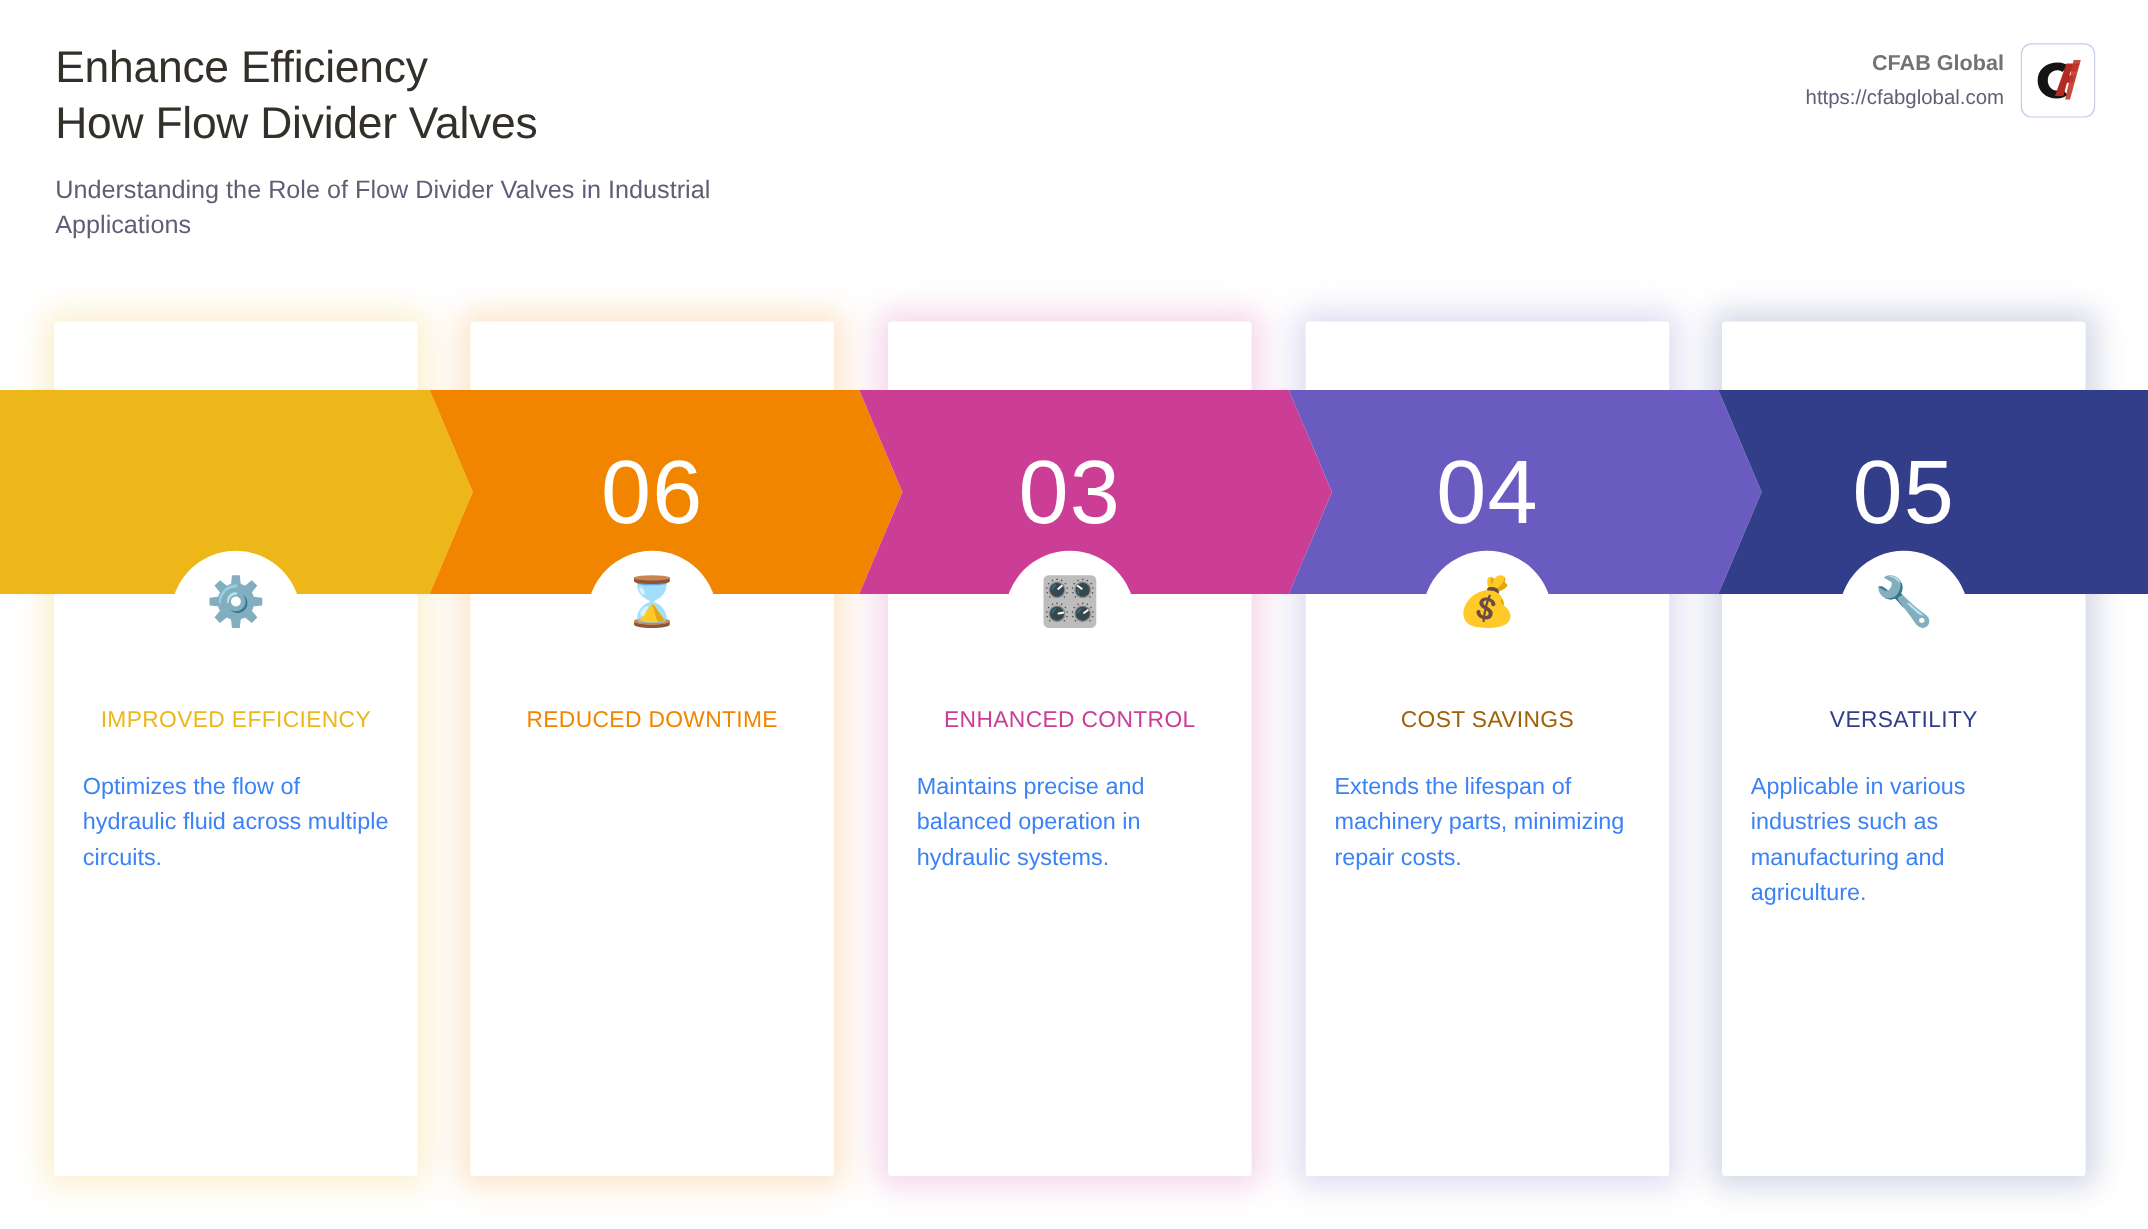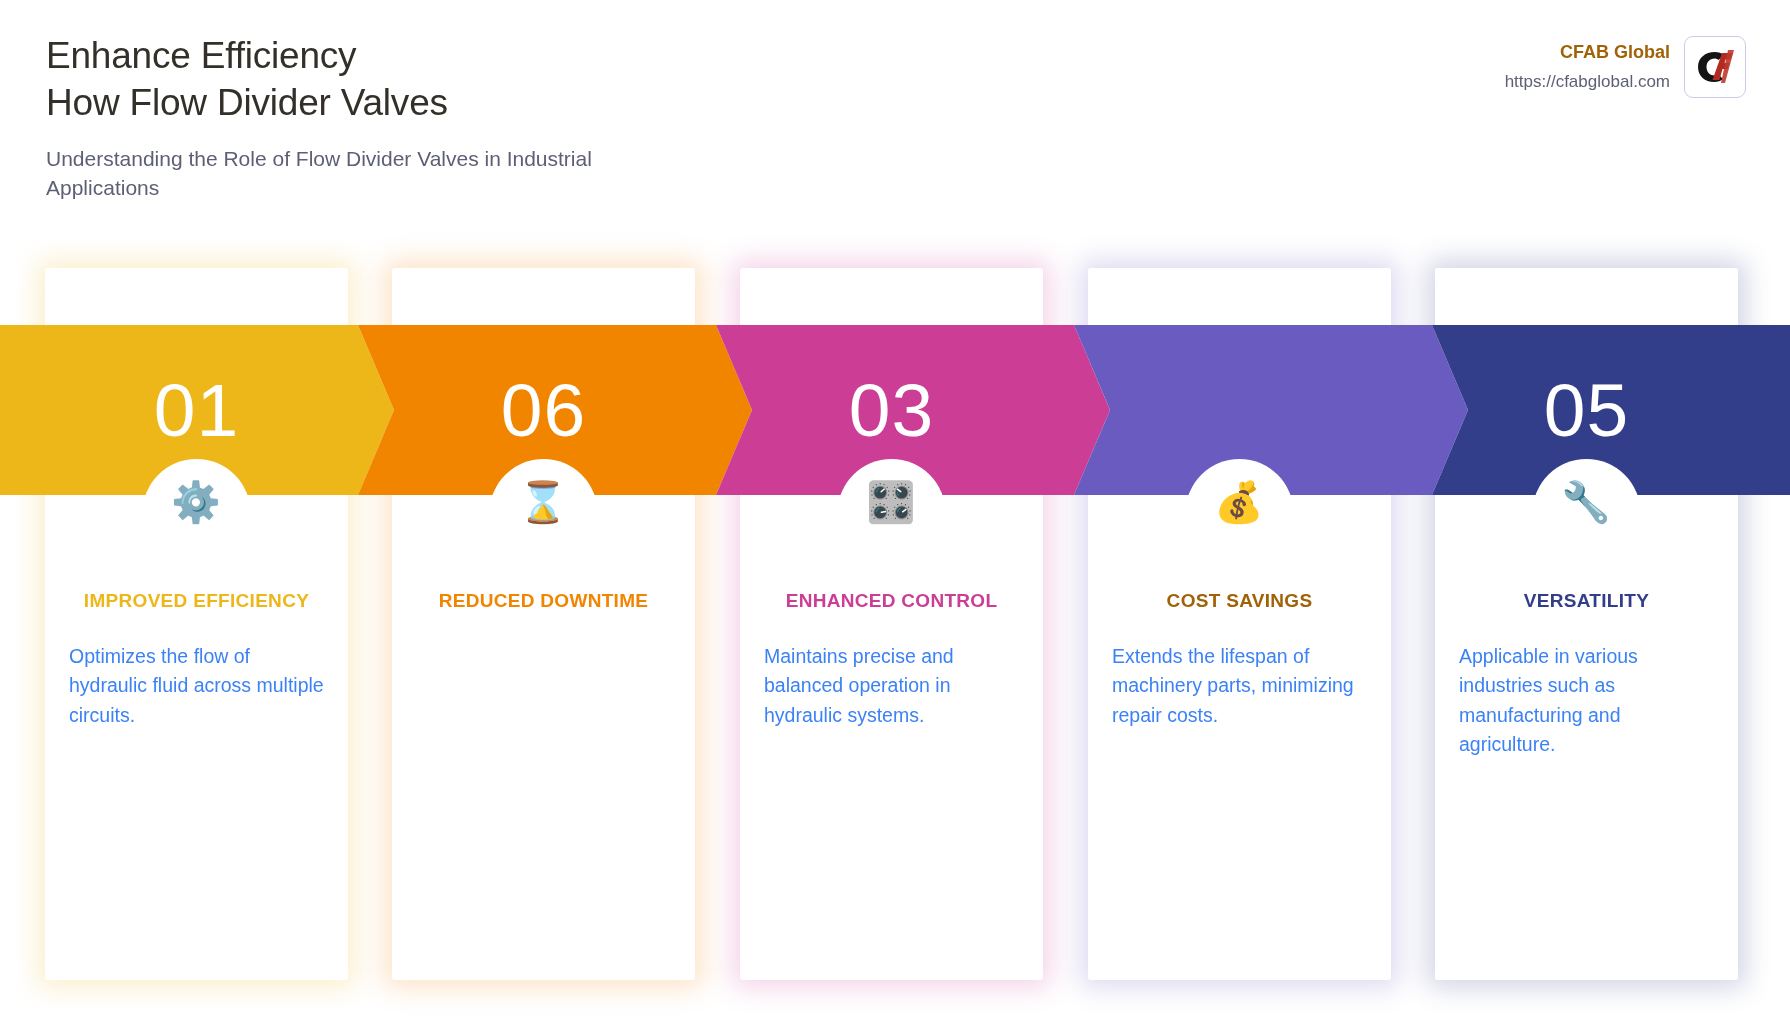--- a/index.html
+++ b/index.html
@@ -62,21 +62,21 @@
   }
 
   .brand-text {
     text-align: right;
     line-height: 1.5;
   }
 
   .brand-name {
     font-size: 18px;
     font-weight: bold;
-    color: #a16207;
+    color: #737373;
     display: block;
   }
 
   .brand-url {
     font-size: 17px;
     font-weight: 400;
     color: #5d5f75;
     display: block;
     margin-top: 3px;
   }
@@ -124,21 +124,21 @@
     line-height: 1;
     height: 48px;
     display: flex;
     align-items: center;
     justify-content: center;
   }
 
   .card-heading {
     margin-top: 62px;
     font-size: 19px;
-    font-weight: bold;
+    font-weight: normal;
     letter-spacing: 0.3px;
     line-height: 1.38;
   }
 
   .card-desc {
     margin-top: 28px;
     font-size: 19.5px;
     color: #3b82f6;
     line-height: 1.5;
     text-align: left;
@@ -252,19 +252,19 @@
         <circle cx="196.5" cy="188" r="54" fill="#ffffff"></circle>
         <path d="M 358 0 L 716 0 L 752 85 L 716 170 L 358 170 L 394 85 Z" fill="#F28500"></path>
         <circle cx="543.5" cy="188" r="54" fill="#ffffff"></circle>
         <path d="M 716 0 L 1074 0 L 1110 85 L 1074 170 L 716 170 L 752 85 Z" fill="#CC3E96"></path>
         <circle cx="891.5" cy="188" r="54" fill="#ffffff"></circle>
         <path d="M 1074 0 L 1432 0 L 1468 85 L 1432 170 L 1074 170 L 1110 85 Z" fill="#6A5BC0"></path>
         <circle cx="1239.5" cy="188" r="54" fill="#ffffff"></circle>
         <path d="M 1432 0 L 1790 0 L 1790 170 L 1432 170 L 1468 85 Z" fill="#333E8A"></path>
         <circle cx="1586.5" cy="188" r="54" fill="#ffffff"></circle>
       </svg>
-    <div class="band-number" id="num0" style="left: 106.5px; width: 180px;">01</div>
     <div class="band-number" id="num1" style="left: 453.5px; width: 180px;">06</div>
     <div class="band-number" id="num2" style="left: 801.5px; width: 180px;">03</div>
+    <div class="band-number" id="num3" style="left: 1149.5px; width: 180px;">04</div>
     <div class="band-number" id="num4" style="left: 1496.5px; width: 180px;">05</div>
   </div>
 
 </div>
 
 </body></html>

